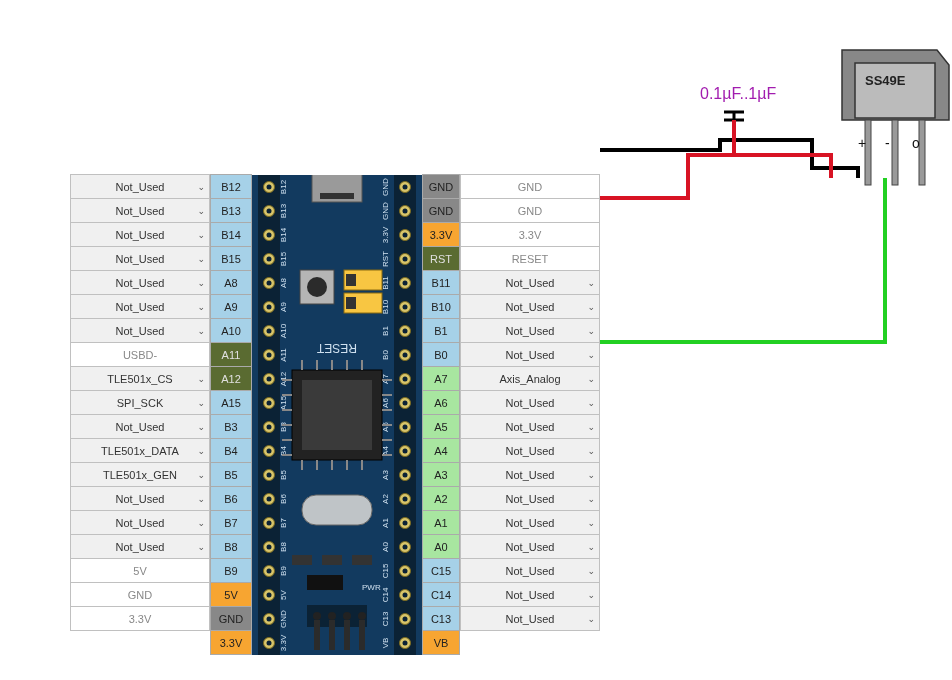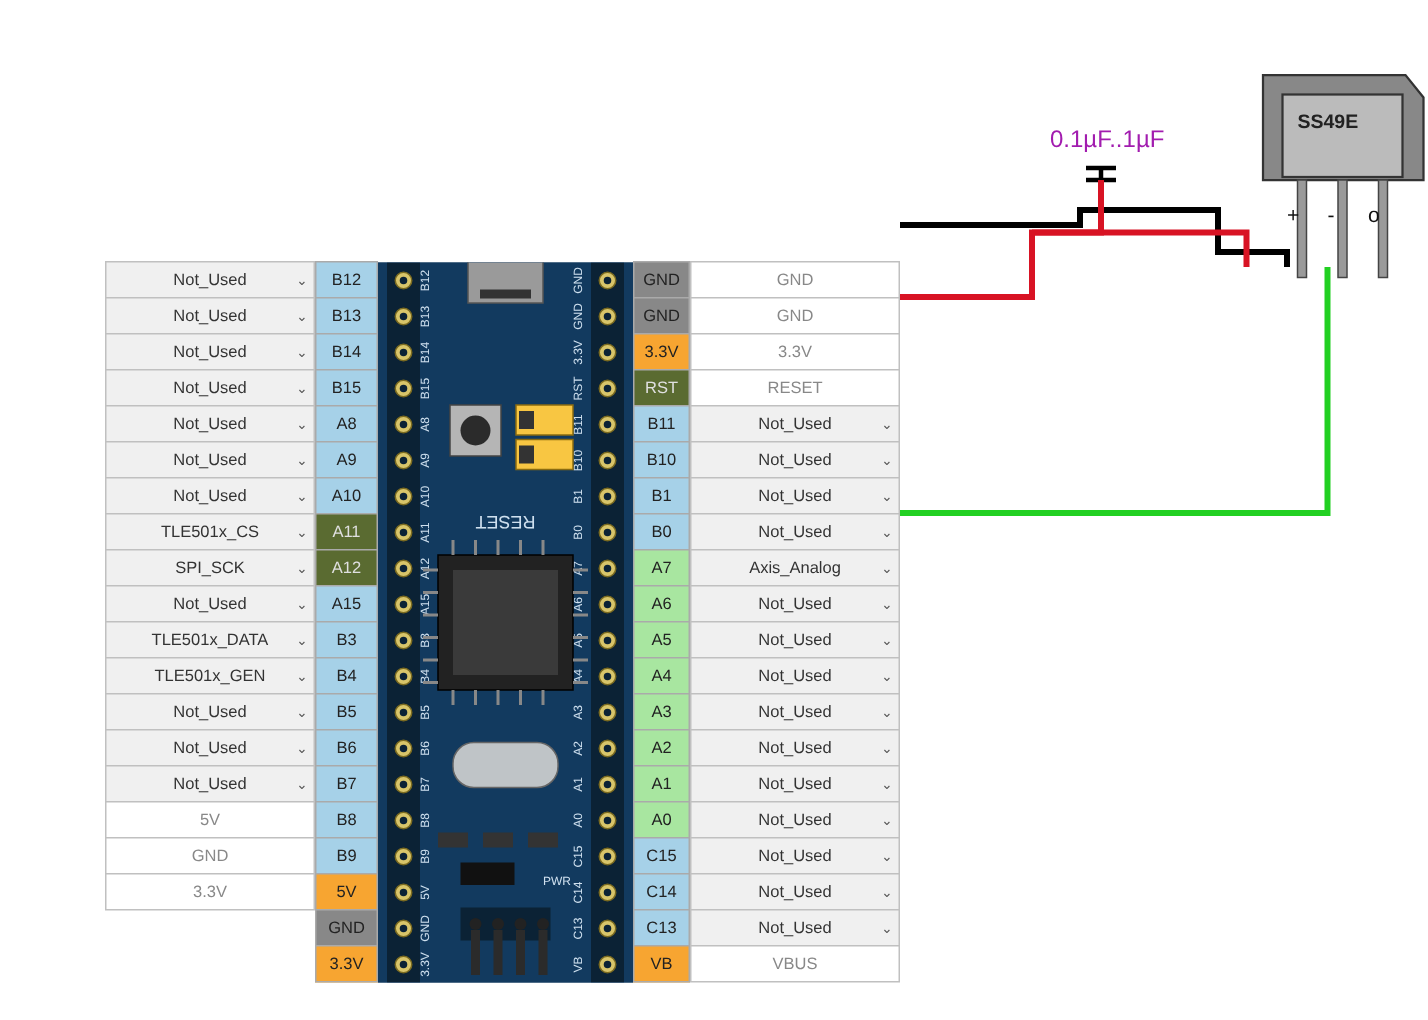--- a/index.html
+++ b/index.html
@@ -143,20 +143,23 @@
         <span>Not_Used</span>
         <span class="dropdown-arrow">⌄</span>
       </div>
       <div class="cell dropdown-cell">
         <span>Not_Used</span>
         <span class="dropdown-arrow">⌄</span>
       </div>
       <div class="cell dropdown-cell">
         <span>Not_Used</span>
         <span class="dropdown-arrow">⌄</span>
+      </div>
+      <div class="cell dropdown-cell static">
+        <span>USBD-</span>
       </div>
       <div class="cell dropdown-cell">
         <span>TLE501x_CS</span>
         <span class="dropdown-arrow">⌄</span>
       </div>
       <div class="cell dropdown-cell">
         <span>SPI_SCK</span>
         <span class="dropdown-arrow">⌄</span>
       </div>
       <div class="cell dropdown-cell">
@@ -497,23 +500,20 @@
         <span class="dropdown-arrow">⌄</span>
       </div>
       <div class="cell dropdown-cell">
         <span>Not_Used</span>
         <span class="dropdown-arrow">⌄</span>
       </div>
       <div class="cell dropdown-cell">
         <span>Not_Used</span>
         <span class="dropdown-arrow">⌄</span>
       </div>
-      <div class="cell dropdown-cell static">
-        <span>VBUS</span>
-      </div>
     </div>
 </div>
 
 <div class="sensor">
   <svg width="120" height="150" viewBox="0 0 120 150">
 
     <polygon points="5,10 100,10 112,25 112,80 5,80" fill="#888888" stroke="#333" stroke-width="1.5"></polygon>
 
     <rect x="18" y="23" width="80" height="55" fill="#bbbbbb" stroke="#333" stroke-width="1.5"></rect>
     <text class="sensor-label" x="28" y="45">SS49E</text>

